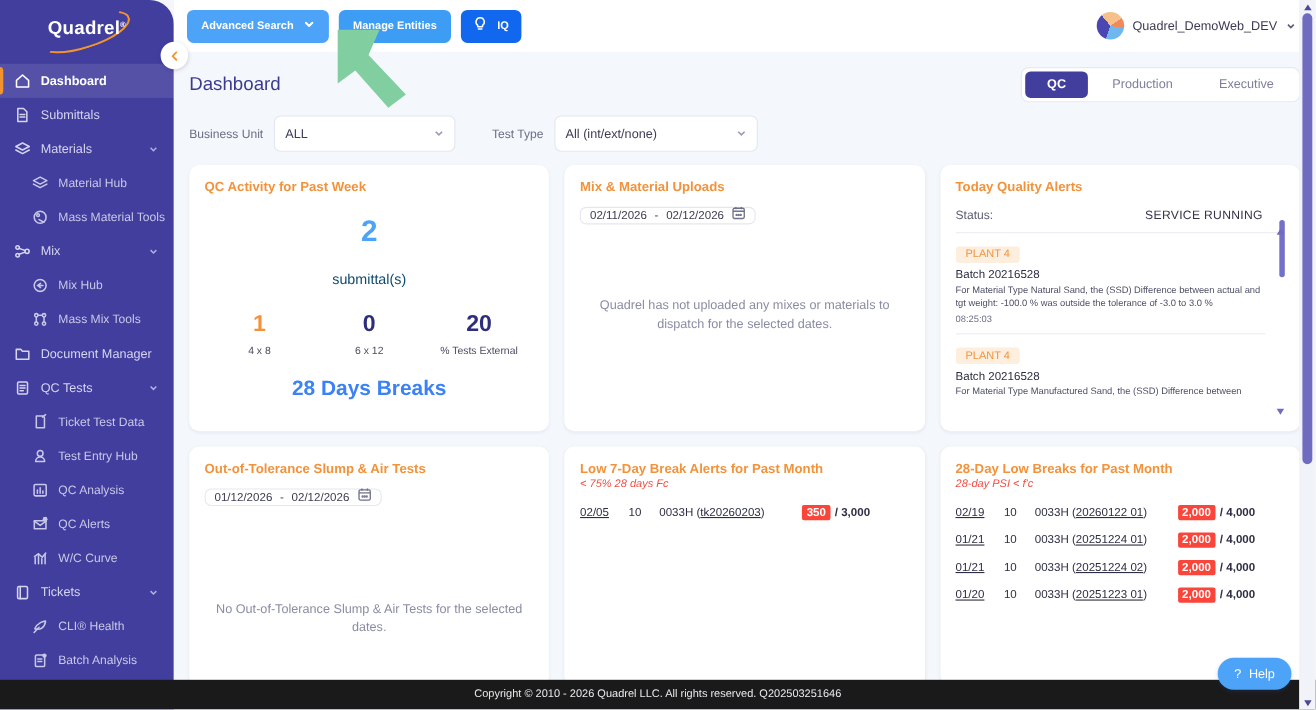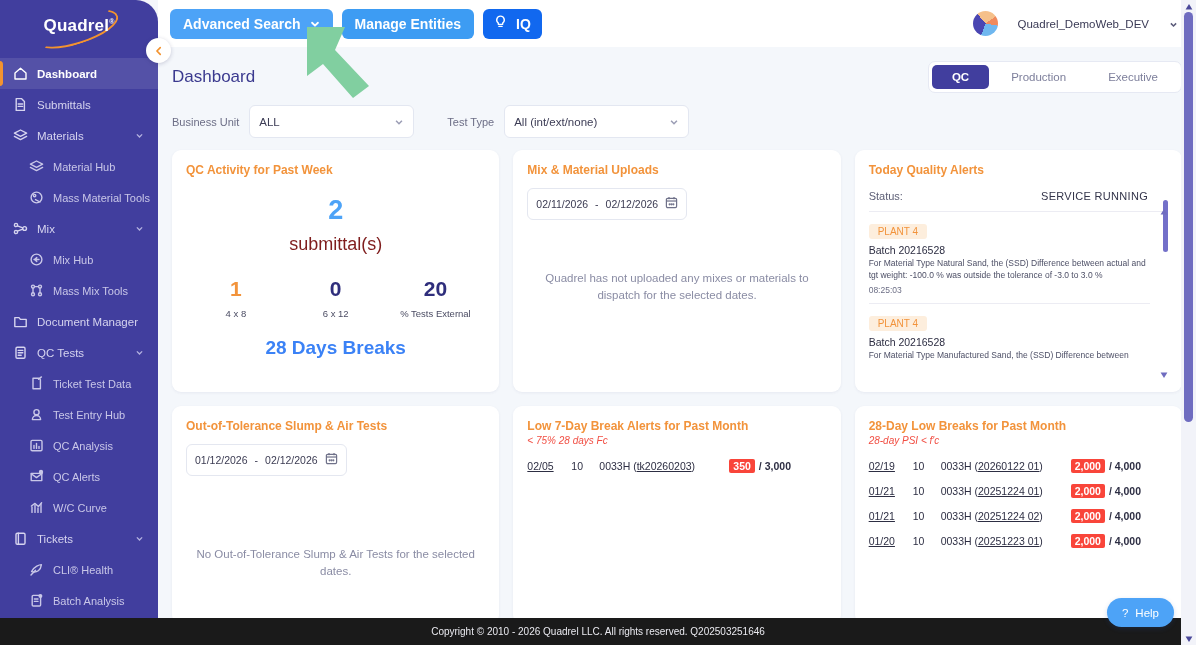--- a/index.html
+++ b/index.html
@@ -72,34 +72,34 @@
   
   #main {
     position: absolute; left: 158px; top: 0; right: 0; height: 645px;
     background: #f4f7fb; overflow: hidden;
   }
   #topbar {
     height: 47px; background: #ffffff; display: flex; align-items: center;
     padding: 0 14px 0 12px; position: relative;
   }
   .btn {
-    border: none; border-radius: 6px; font-size: 14px; font-weight: 700;
+    border: none; border-radius: 6px; font-size: 10px; font-weight: 700;
     color: #fff; cursor: pointer; height: 30px; padding: 0 13px;
     display: flex; align-items: center; gap: 9px; font-family: inherit;
   }
   .btn.blue-light { background: #4da3f7; }
   .btn.blue-mid   { background: #3d9cf3; }
   .btn.blue-dark  { background: #1168ef; padding: 0 11px; }
   .btn .caret svg { width: 10px; height: 10px; stroke: #fff; fill: none; stroke-width: 2.2;
                     stroke-linecap: round; stroke-linejoin: round; }
   .btn .bulb svg { width: 13px; height: 14px; stroke: #fff; fill: none; stroke-width: 1.6;
                    stroke-linecap: round; stroke-linejoin: round; }
   .btn-gap { width: 9px; }
   .spacer { flex: 1 1 auto; }
-  .user-chip { display: flex; align-items: center; gap: 20px; cursor: pointer; padding-right: 4px; }
+  .user-chip { display: flex; align-items: center; gap: 8px; cursor: pointer; padding-right: 4px; }
   .avatar {
     width: 25px; height: 25px; border-radius: 50%;
     background: conic-gradient(from 200deg, #4a46b2 0deg 120deg, #f5c08a 120deg 215deg, #f08a5d 215deg 260deg, #6fb7ef 260deg 360deg);
   }
   .user-name { font-size: 11.5px; color: #3a3a55; }
   .user-chip .caret svg { width: 9px; height: 9px; stroke: #5b5b7a; fill: none; stroke-width: 2; }
 
   
   #page-head {
     display: flex; align-items: center; padding: 14px 14px 0 14px;
@@ -137,32 +137,32 @@
     background: #ffffff; border-radius: 9px; box-shadow: 0 1px 3px rgba(60,60,110,.07);
     padding: 13px 14px; position: relative;
   }
   .card.r1 { height: 242px; }
   .card.r2 { height: 218px; }
   .card-title { font-size: 12px; color: #f2933b; font-weight: 600; }
   .card-sub { font-size: 10px; color: #f14e43; font-weight: 400; font-style: italic; margin-top: 2px; }
 
   
   .qc-big { text-align: center; margin-top: 18px; font-size: 27px; color: #4da3f7; font-weight: 600; }
-  .qc-big-sub { text-align: center; font-size: 18px; color: #7f1d1d; margin-top: 8px; }
+  .qc-big-sub { text-align: center; font-size: 13px; color: #0c4a6e; margin-top: 20px; }
   .qc-stats { display: flex; margin-top: 22px; }
   .qc-stat { flex: 1 1 0; text-align: center; }
   .qc-stat .num { font-size: 21px; font-weight: 600; }
   .qc-stat .num.orange { color: #f2933b; }
   .qc-stat .num.navy { color: #2f2e7c; }
   .qc-stat .lbl { font-size: 9.5px; color: #4b4c63; margin-top: 7px; }
   .qc-foot { text-align: center; font-size: 19px; color: #3b82f6; margin-top: 18px; font-weight: bold; }
 
   
   .datebox {
-    margin-top: 11px; border: 1px solid #e4e7f0; border-radius: 6px; height: 32px;
+    margin-top: 11px; border: 1px solid #e4e7f0; border-radius: 6px; height: 16px;
     display: inline-flex; align-items: center; padding: 0 8px; gap: 7px; cursor: pointer; background: #fff;
   }
   .datebox .d { font-size: 10.5px; color: #3b3b52; }
   .datebox .dash { font-size: 10.5px; color: #3b3b52; }
   .cal svg { width: 13px; height: 13px; stroke: #6f7189; fill: none; stroke-width: 1.3; }
 
   .empty-msg {
     position: absolute; left: 18px; right: 18px; top: 120px;
     text-align: center; font-size: 11.5px; color: #8a8ca4; line-height: 1.45;
   }

